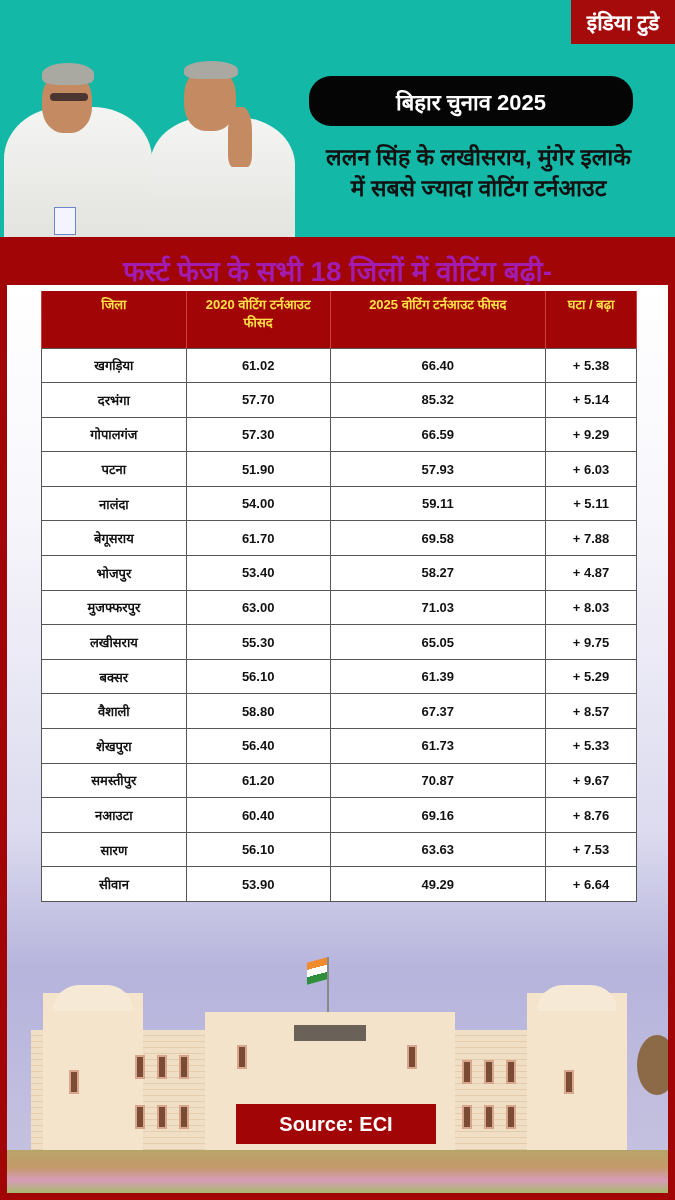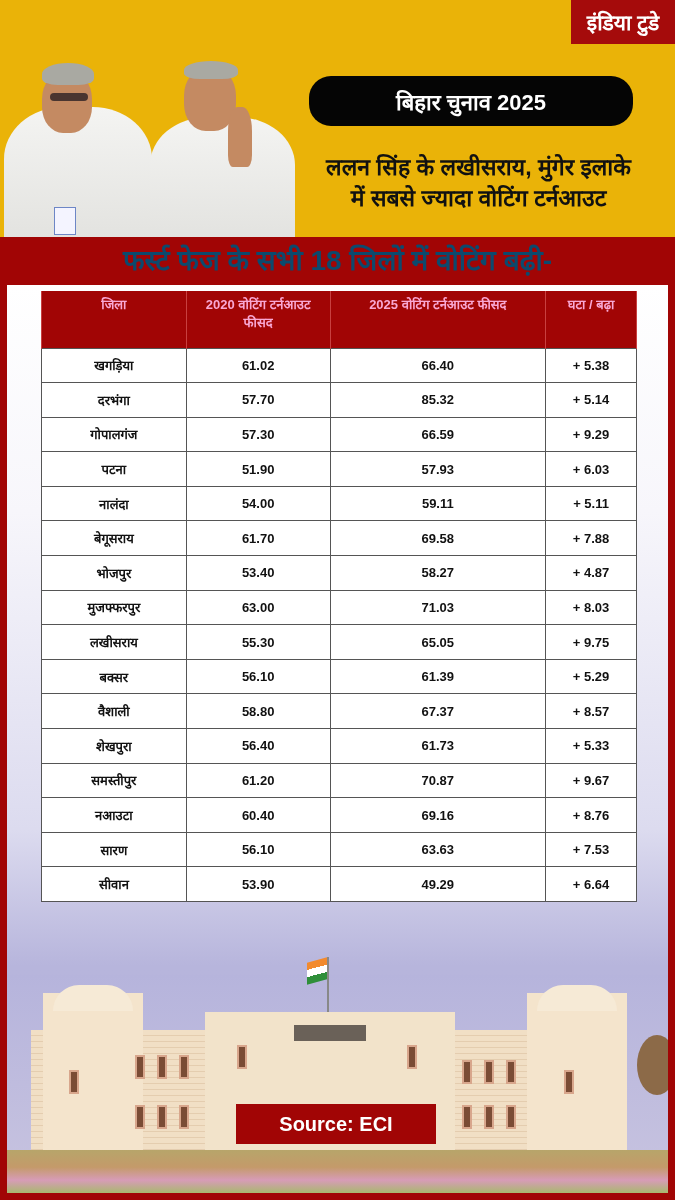--- a/index.html
+++ b/index.html
@@ -1,42 +1,42 @@
 <!DOCTYPE html>
 <html><head>
 <meta charset="utf-8">
 <style>
   * { box-sizing: border-box; margin: 0; padding: 0; }
   html, body { width: 675px; height: 1200px; overflow: hidden; background: #ffffff; }
   body { position: relative; font-family: "Liberation Sans", "DejaVu Sans", sans-serif; }
 
   
-  .top { position: absolute; left: 0; top: 0; width: 675px; height: 273px; background: #eab308; }
+  .top { position: absolute; left: 0; top: 0; width: 675px; height: 273px; background: #14b8a6; }
   .logo { position: absolute; left: 571px; top: 0; width: 104px; height: 44px; background: #a50b0b; color: #fff;
           font-weight: bold; font-size: 21px; display: flex; align-items: center; justify-content: center; letter-spacing: 0; }
 
   .people { position: absolute; left: 0; top: 55px; width: 300px; height: 182px; }
   .person { position: absolute; bottom: 0; }
   .p1 { left: 4px; width: 148px; height: 178px; }
   .p2 { left: 150px; width: 145px; height: 178px; }
   .head { position: absolute; border-radius: 45% 45% 42% 42%; background: #c48a62; }
   .hair { position: absolute; border-radius: 50% 50% 30% 30%; background: #a9a9a2; }
   .body-shirt { position: absolute; bottom: 0; background: linear-gradient(180deg,#f4f4f2,#e3e3e0); border-radius: 40% 40% 0 0; }
   .glasses { position: absolute; height: 8px; background: #4a3530; border-radius: 4px; }
   .badge { position: absolute; width: 22px; height: 28px; background: #f4f4ff; border: 1px solid #6d86c6; }
   .hands { position: absolute; width: 24px; height: 60px; background: #c48a62; border-radius: 40% 40% 20% 20%; }
 
   .title-pill { position: absolute; left: 309px; top: 76px; width: 324px; height: 50px; background: #050505;
                 border-radius: 22px; color: #fff; font-weight: bold; font-size: 22px; display: flex; align-items: center; justify-content: center; }
-  .subtitle { position: absolute; left: 282px; top: 152px; width: 393px; text-align: center; color: #111; font-weight: bold;
+  .subtitle { position: absolute; left: 282px; top: 142px; width: 393px; text-align: center; color: #111; font-weight: bold;
               font-size: 23px; line-height: 31px; }
 
   
   .frame { position: absolute; left: 0; top: 237px; width: 675px; height: 963px; background: #a10505; }
-  .band-title { position: absolute; left: 0; top: 235px; width: 675px; height: 48px; color: #0c4a6e; font-weight: bold;
+  .band-title { position: absolute; left: 0; top: 246px; width: 675px; height: 48px; color: #a21caf; font-weight: bold;
                 font-size: 28px; display: flex; align-items: center; justify-content: center; }
   .panel { position: absolute; left: 7px; top: 285px; width: 661px; height: 908px;
            background: linear-gradient(180deg,#ffffff 0%,#f7f6fb 25%,#dcdbef 60%,#b7b5dc 75%,#b4b3dc 100%); overflow: hidden; }
 
   
   .sky { position: absolute; left: 0; top: 690px; width: 661px; height: 218px; background: linear-gradient(180deg,#b6b4dc,#c8c4e0); }
   .bld-main { position: absolute; left: 24px; top: 745px; width: 590px; height: 128px; background: #f1dfc5; }
   .bld-stripes { position: absolute; inset: 0; background: repeating-linear-gradient(180deg, rgba(0,0,0,0) 0 5px, rgba(190,150,110,0.25) 5px 6px); }
   .tower { position: absolute; top: 708px; width: 100px; height: 165px; background: #f4e4cc; }
   .tower-cap { position: absolute; top: 700px; width: 80px; height: 26px; background: #f6ead6; border-radius: 30px 30px 0 0; }
@@ -48,21 +48,21 @@
           background: linear-gradient(180deg,#f28a2e 0 33%,#ffffff 33% 66%,#2f8f3a 66%); transform: skewY(-15deg); }
   .garden { position: absolute; left: 0; top: 865px; width: 661px; height: 43px;
             background: linear-gradient(180deg,#b7a56a 0%,#c49a6a 40%,#d79cb7 70%,#a8b86e 100%); }
   .tree { position: absolute; left: 630px; top: 750px; width: 40px; height: 60px; background: #8c6a48; border-radius: 50%; }
 
   .source { position: absolute; left: 236px; top: 1104px; width: 200px; height: 40px; background: #a10505; color: #fff;
             font-weight: bold; font-size: 20px; display: flex; align-items: center; justify-content: center; }
 
   
   table.data { position: absolute; left: 41px; top: 291px; width: 596px; border-collapse: collapse; }
-  table.data th { background: #a10505; color: #f9a8d4; font-weight: bold; font-size: 13px; line-height: 18px;
+  table.data th { background: #a10505; color: #fde047; font-weight: bold; font-size: 13px; line-height: 18px;
                   border-left: 1px solid #c84040; border-right: 1px solid #c84040; padding: 5px 4px; height: 57px; vertical-align: top; text-align: center; }
   table.data td { background: #ffffff; color: #111; font-weight: bold; font-size: 13px; height: 34.6px; text-align: center;
                   border: 1px solid #555; }
   .c1 { width: 145px; } .c2 { width: 144px; } .c3 { width: 216px; } .c4 { width: 91px; }
 </style>
 </head>
 <body>
 
 <div class="top">
   <div class="logo">इंडिया टुडे</div>

